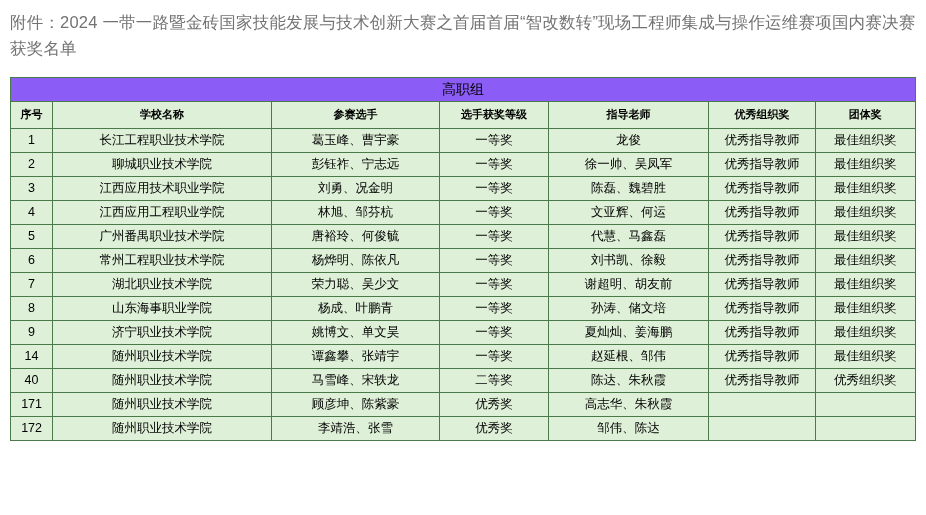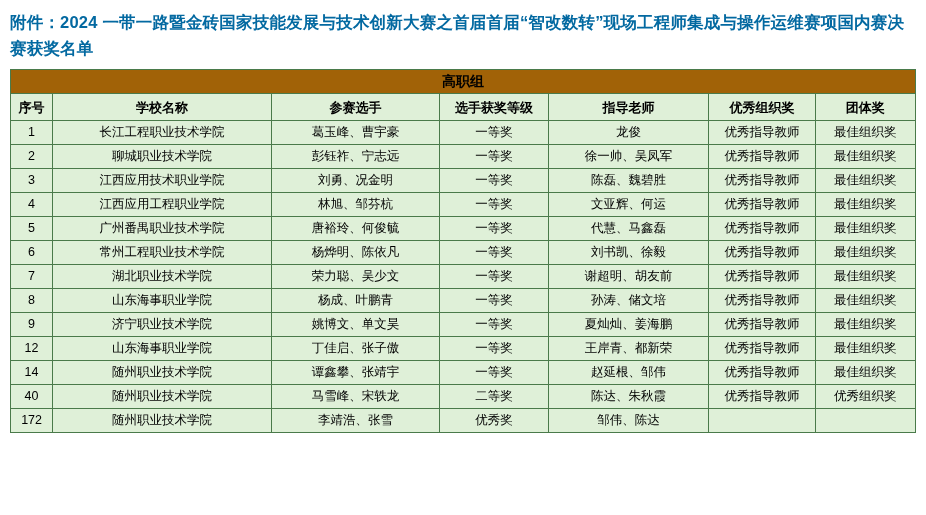--- a/index.html
+++ b/index.html
@@ -15,53 +15,54 @@
     overflow: hidden;
   }
   .page {
     width: 926px;
     height: 515px;
     box-sizing: border-box;
     padding: 8px 10px 0 10px;
   }
   .doc-title {
     font-size: 16.5px;
-    font-weight: bold;
+    font-weight: normal;
     line-height: 1.55;
     letter-spacing: 0.2px;
-    margin: 2px 0 8px 0;
-    color: #0369a1;
+    margin: 2px 0 16px 0;
+    color: #737373;
   }
   table.award-table {
     border-collapse: collapse;
     width: 906px;
     table-layout: fixed;
     font-size: 12.5px;
   }
   table.award-table td, table.award-table th {
     border: 1px solid #4a7a4a;
     padding: 1px 2px;
     text-align: center;
     vertical-align: middle;
     height: 21px;
     line-height: 19px;
     white-space: nowrap;
     overflow: hidden;
   }
   .group-head td {
-    background: #a16207;
-    font-weight: bold;
+    background: #8b5cf6;
+    font-weight: normal;
     font-size: 14px;
     height: 25px;
   }
   thead.col-head td {
     background: #dff0d8;
     font-weight: bold;
-    font-size: 13px;
+    font-size: 11px;
     height: 24px;
+    font-family: Liberation Mono, monospace;
   }
   tbody td {
     background: #dff0d8;
   }
   .c0 { width: 42px; }
   .c1 { width: 218px; }
   .c2 { width: 168px; }
   .c3 { width: 108px; }
   .c4 { width: 160px; }
   .c5 { width: 106px; }
@@ -176,47 +177,47 @@
       <tr>
         <td>9</td>
         <td>济宁职业技术学院</td>
         <td>姚博文、单文昊</td>
         <td>一等奖</td>
         <td>夏灿灿、姜海鹏</td>
         <td>优秀指导教师</td>
         <td>最佳组织奖</td>
       </tr>
       <tr>
-        <td>12</td>
-        <td>山东海事职业学院</td>
-        <td>丁佳启、张子傲</td>
-        <td>一等奖</td>
-        <td>王岸青、都新荣</td>
-        <td>优秀指导教师</td>
-        <td>最佳组织奖</td>
-      </tr>
-      <tr>
         <td>14</td>
         <td>随州职业技术学院</td>
         <td>谭鑫攀、张靖宇</td>
         <td>一等奖</td>
         <td>赵延根、邹伟</td>
         <td>优秀指导教师</td>
         <td>最佳组织奖</td>
       </tr>
       <tr>
         <td>40</td>
         <td>随州职业技术学院</td>
         <td>马雪峰、宋轶龙</td>
         <td>二等奖</td>
         <td>陈达、朱秋霞</td>
         <td>优秀指导教师</td>
         <td>优秀组织奖</td>
       </tr>
       <tr>
+        <td>171</td>
+        <td>随州职业技术学院</td>
+        <td>顾彦坤、陈紫豪</td>
+        <td>优秀奖</td>
+        <td>高志华、朱秋霞</td>
+        <td></td>
+        <td></td>
+      </tr>
+      <tr>
         <td>172</td>
         <td>随州职业技术学院</td>
         <td>李靖浩、张雪</td>
         <td>优秀奖</td>
         <td>邹伟、陈达</td>
         <td></td>
         <td></td>
       </tr>
     </tbody>
   </table>

